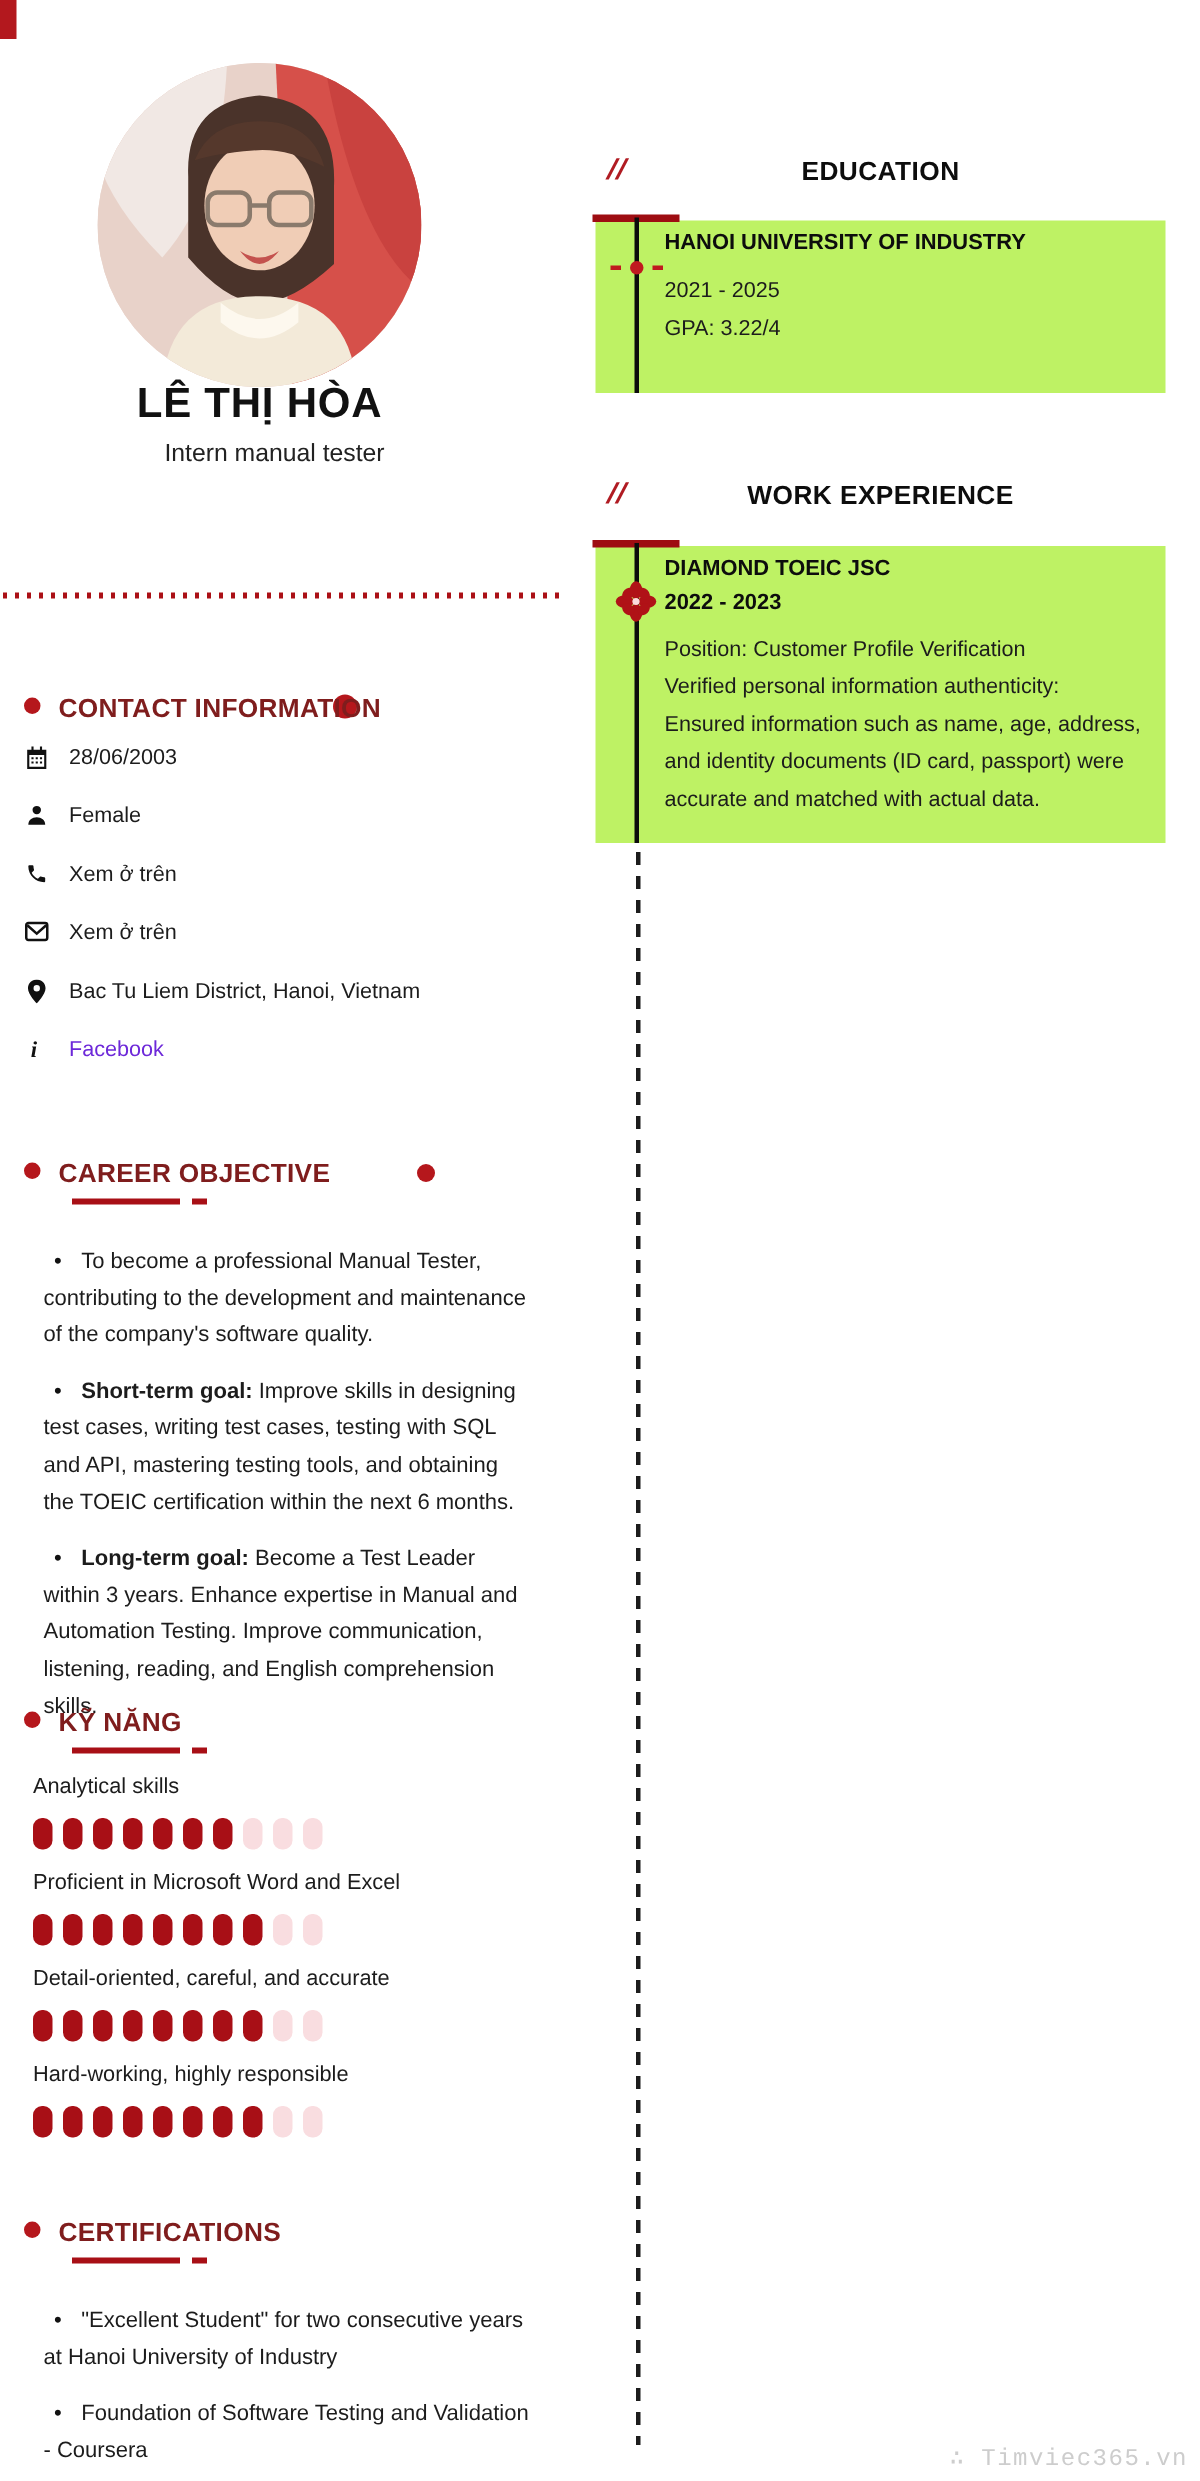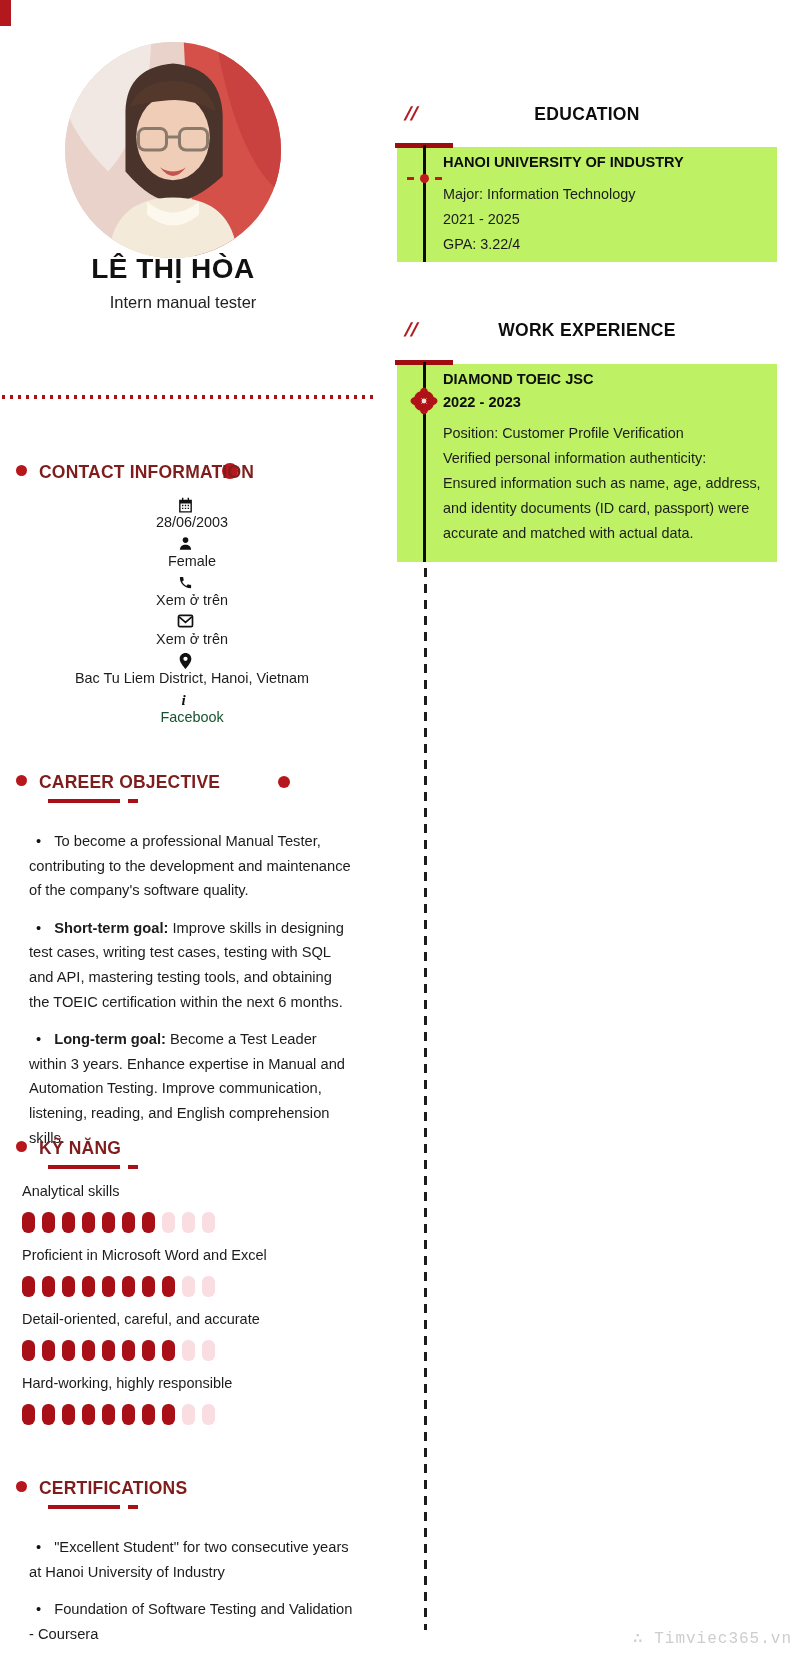--- a/index.html
+++ b/index.html
@@ -48,24 +48,24 @@
          margin-right:12px; vertical-align:2px; }
   .hdot-behind { position:absolute; left:206px; top:1px; width:16px; height:16px; border-radius:50%;
                  background:#b5171c; z-index:1; }
   .hdot-right { position:absolute; left:262px; top:4px; width:12px; height:12px; border-radius:50%;
                 background:#b5171c; }
   .hrule { height:4px; margin:6px 0 0 32px;
            background:linear-gradient(to right, #a80f16 0 72px, transparent 72px 80px, #a80f16 80px 90px, transparent 90px);
            width:120px; }
 
   .contact-list { margin-top:14px; }
-  .contact-row { display:flex; align-items:center; height:39px;flex-direction:column; }
+  .contact-row { display:flex; height:39px; }
   .contact-row .cicon { width:17px; display:flex; justify-content:center; margin-right:13px; flex:0 0 17px; }
   .contact-row .ctext { font-size:14.4px; color:#1c1c1c; }
-  .contact-row .ctext.link { color:#14532d; }
+  .contact-row .ctext.link { color:#6d28d9; }
 
   .bullets { margin-top:26px; font-size:14.7px; line-height:24.6px; color:#1c1c1c; }
   .bullets p { margin:13px; }
   .bullets .b { display:inline-block; margin:0 13px 0 7px; color:#111; }
 
   .skill-item { margin:14px 0 0 6px; }
   .skill-label { font-size:14.5px; color:#1c1c1c; margin-bottom:13px; }
   .pill-row { display:flex; gap:7px; margin-bottom:12px; }
   .pill { width:13px; height:21px; border-radius:6px; background:#f9dde0; }
   .pill.on { background:#a80f16; }
@@ -293,21 +293,20 @@
       <div class="redbar"></div>
       <div class="vline"></div>
       <div class="marker">
         <span class="mw l"></span>
           <span class="mdot"></span>
           <span class="mw r"></span>
       </div>
       <div class="content">
         <h4>HANOI UNIVERSITY OF INDUSTRY</h4>
         <div class="lines" id="edu-lines">
-            <p>Major: Information Technology</p>
             <p>2021 - 2025</p>
             <p>GPA: 3.22/4</p>
           </div>
       </div>
     </div>
 
     <div class="rheader rh-work">
       <span class="slashes">//</span>
       <span>WORK EXPERIENCE</span>
     </div>

